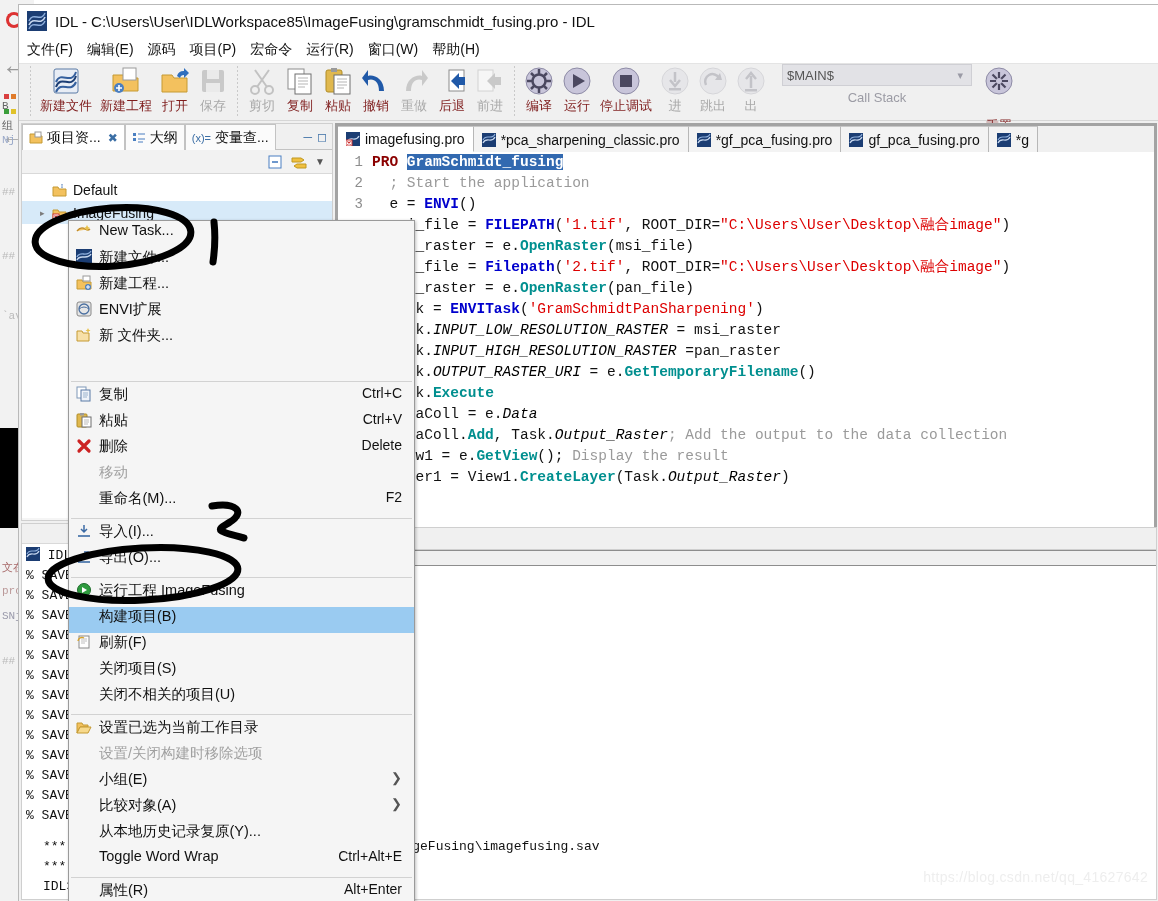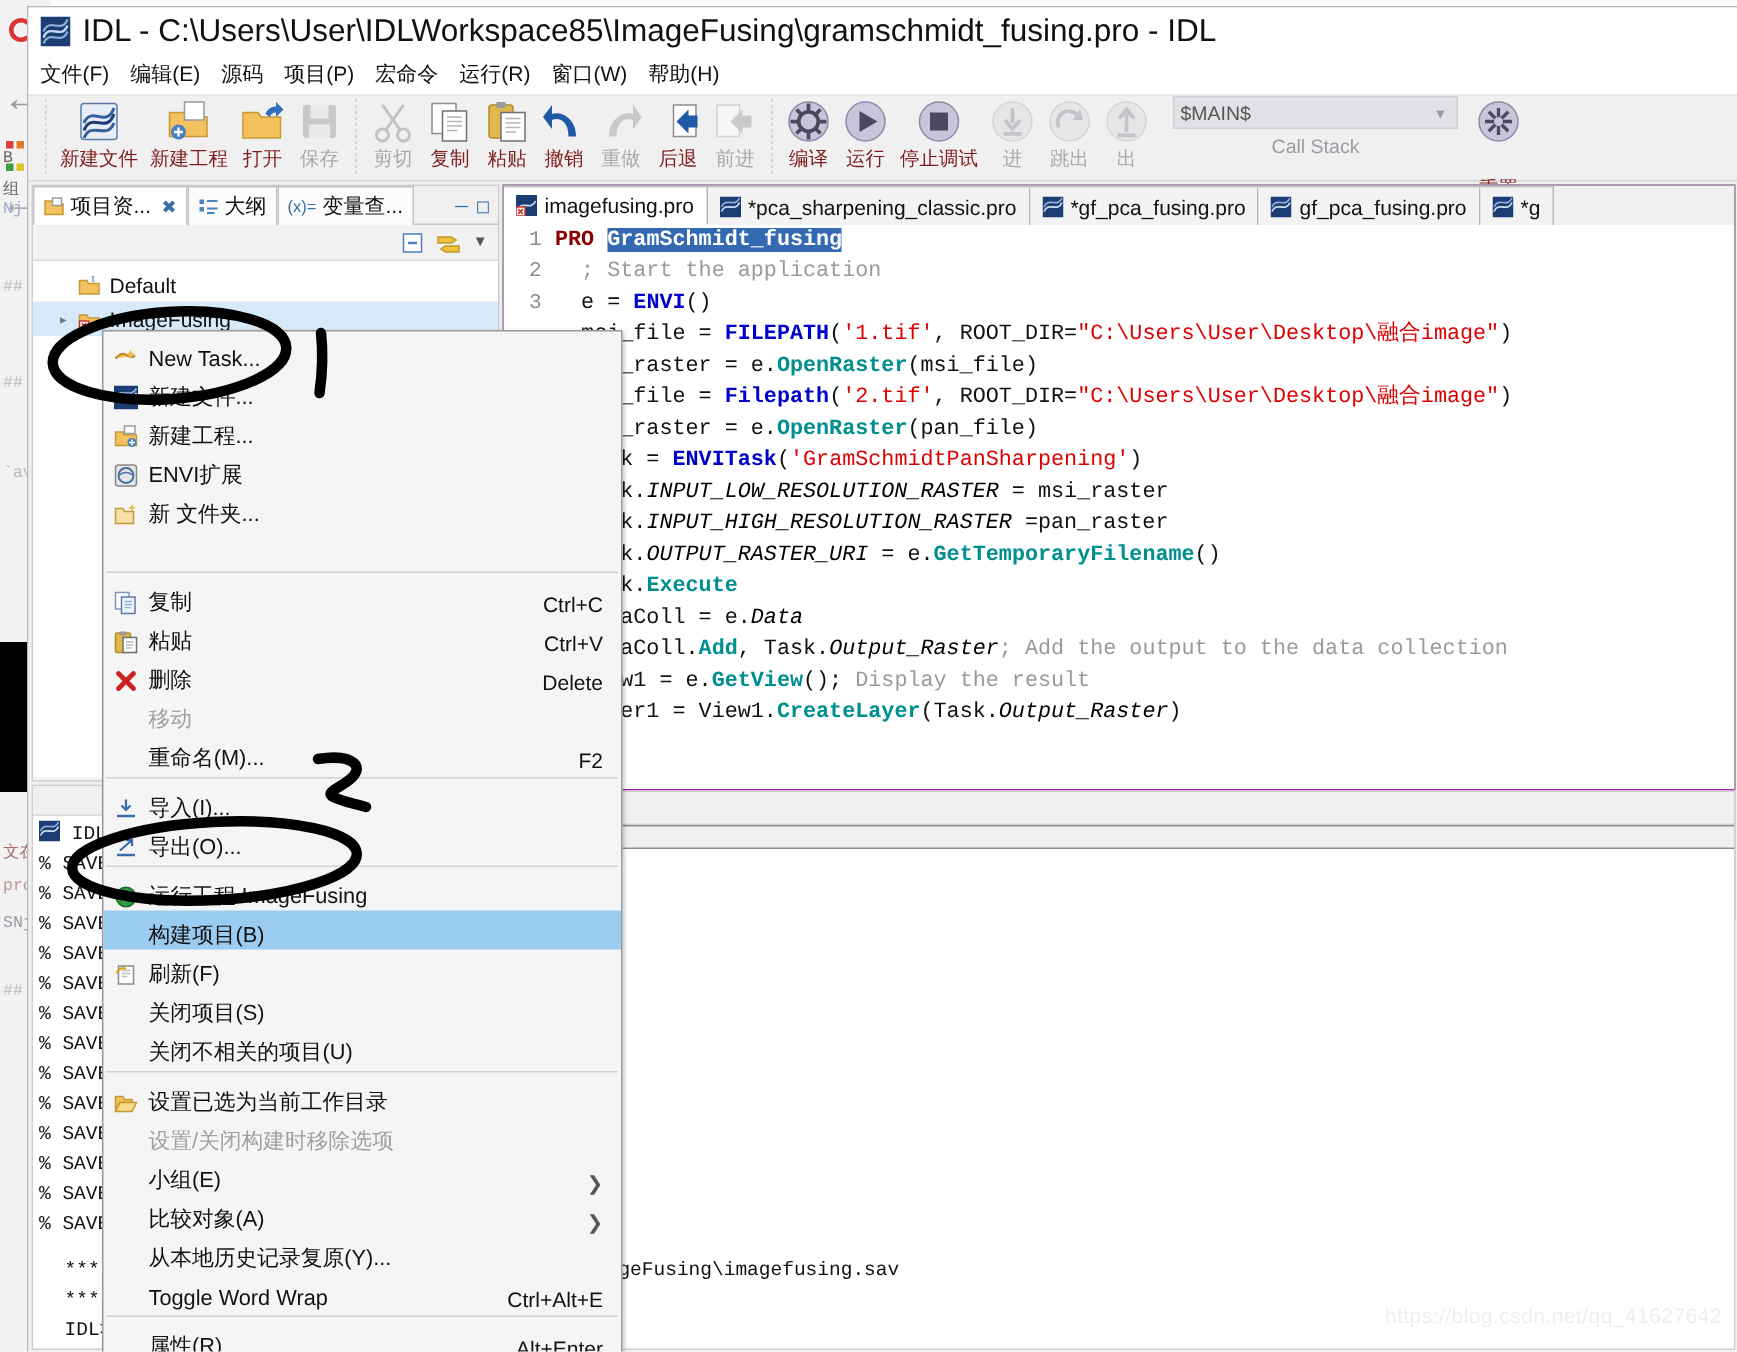--- a/index.html
+++ b/index.html
@@ -45,21 +45,21 @@
   }
 
   
   #titlebar {
     height:32px; display:flex; align-items:center; padding-left:8px;
     background:#ffffff;
   }
   #titlebar .app-icon {
     width:20px; height:20px; margin-right:8px; flex:none;
   }
-  #titlebar .title-text { font-size:21px; color:#111; white-space:nowrap; }
+  #titlebar .title-text { font-size:15px; color:#111; white-space:nowrap; }
 
   
   #menubar {
     height:26px; display:flex; align-items:center; padding-left:8px; gap:14px;
     background:#ffffff; font-size:14px; color:#111;
   }
   #menubar .menu-item { cursor:default; white-space:nowrap; }
 
   
   #toolbar {
@@ -132,21 +132,21 @@
     height:20px; background:#f0f0f0; border-bottom:1px solid #d9d9d9;
   }
   .con-line {
     font-family:"Liberation Mono", monospace; font-size:13px; color:#111;
     height:20px; line-height:20px; white-space:nowrap; padding-left:4px;
   }
 
   
   #editorpane {
     position:absolute; left:316px; top:0; width:822px; height:490px;
-    background:#a21caf; border:1px solid #a3a3a3;
+    background:#84cc16; border:3px solid #a3a3a3;
   }
   #ed-tabs {
     display:flex; height:26px; background:#f0f0f0; align-items:stretch; overflow:hidden;
   }
   .ed-tab {
     display:flex; align-items:center; gap:5px; padding:0 8px; font-size:14px;
     border-right:1px solid #b7b7b7; background:#f3f3f3; color:#111; white-space:nowrap;
     border-top:1px solid #c7c7c7;
   }
   .ed-tab.active { background:#ffffff; border-bottom:1px solid #fff; }
@@ -184,21 +184,21 @@
   }
 
   
   #ctxmenu {
     position:absolute; left:68px; top:220px; width:347px;
     background:#f5f5f5; border:1px solid #9a9a9a;
     box-shadow:1px 1px 3px rgba(0,0,0,.25);
     z-index:40; padding:1px 0;
   }
   .mi {
-    display:flex; align-items:flex-end; height:26px; padding-left:0; font-size:14.5px; color:#111;
+    display:flex; align-items:flex-start; height:26px; padding-left:0; font-size:14.5px; color:#111;
     position:relative; white-space:nowrap;
   }
   .mi.sel { background:#9acbf1; }
   .mi.dis { color:#a0a0a0; }
   .mi .mico { width:30px; height:18px; flex:none; display:flex; align-items:center; justify-content:center; }
   .mi .mlabel { flex:1; }
   .mi .macc { color:#111; padding-right:12px; font-size:14px; }
   .mi .marrow { padding-right:12px; color:#555; font-size:13px; }
   .msep { height:1px; background:#d2d2d2; margin:3px 2px; }
 

